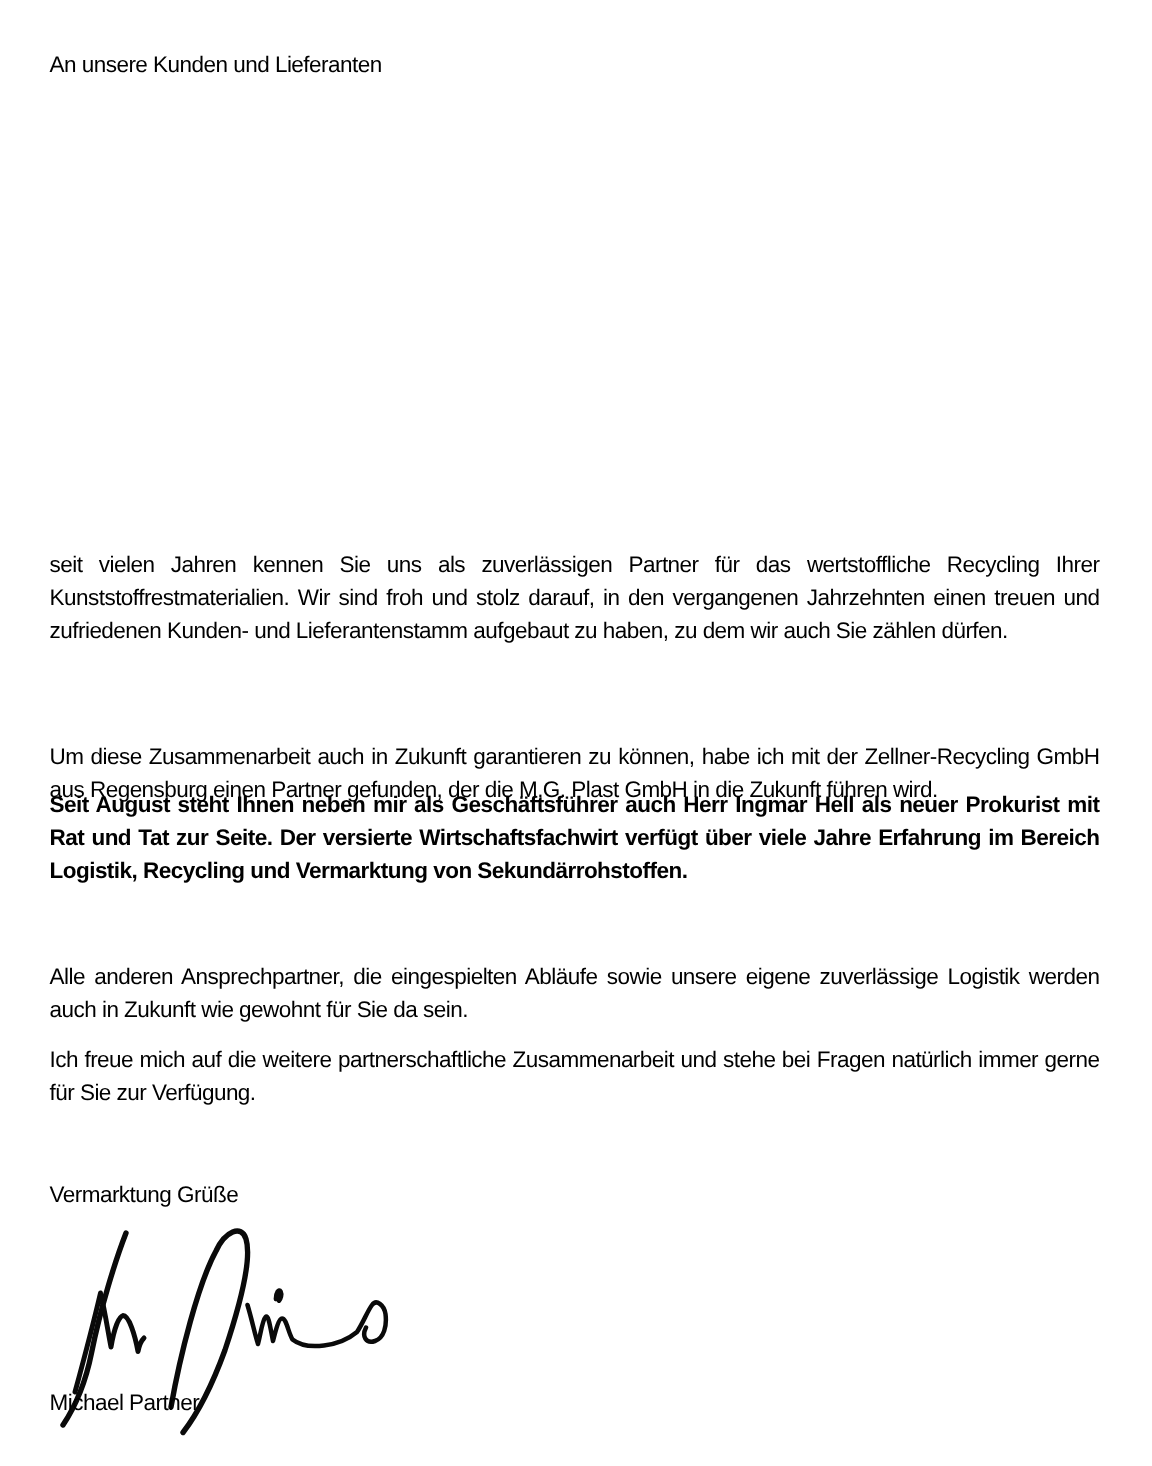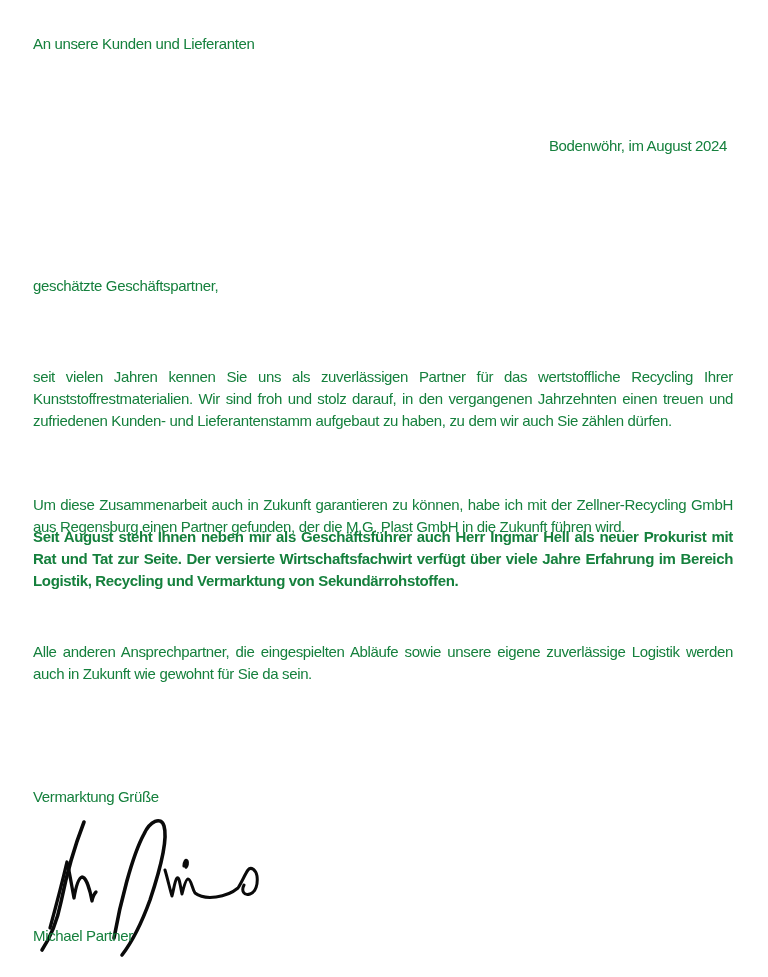--- a/index.html
+++ b/index.html
@@ -10,21 +10,21 @@
   .page {
     position: relative;
     width: 768px;
     height: 977px;
     background: #ffffff;
     overflow: hidden;
     font-family: "Liberation Sans", sans-serif;
     font-size: 15px;
     line-height: 22px;
     letter-spacing: -0.35px;
-    color: #15803d;
+    color: #000000;
   }
   .abs { position: absolute; }
   .recipient   { left: 33px; top: 33px; }
   .date-line   { right: 41px; top: 135px; text-align: right; }
   .headline    { left: 33px; top: 204px; font-weight: 700; }
   .salutation  { left: 33px; top: 274px; line-height: 23px; }
   .para {
     left: 33px;
     width: 700px;
     text-align: justify;
@@ -52,36 +52,35 @@
   }
   .signer { left: 33px; top: 925px; }
 </style>
 </head>
 <body>
 
 <div class="page">
 
   <div class="abs recipient">An unsere Kunden und Lieferanten</div>
 
-  <div class="abs date-line">Bodenwöhr, im August 2024</div>
 
 
   <div class="abs salutation">
-    <div>geschätzte Geschäftspartner,</div>
   </div>
 
   <div class="abs para para-1">seit vielen Jahren kennen Sie uns als zuverlässigen Partner für das wertstoffliche Recycling Ihrer Kunststoffrestmaterialien. Wir sind froh und stolz darauf, in den vergangenen Jahrzehnten einen treuen und zufriedenen Kunden- und Lieferantenstamm aufgebaut zu haben, zu dem wir auch Sie zählen dürfen.</div>
 
   <div class="abs para para-2">Um diese Zusammenarbeit auch in Zukunft garantieren zu können, habe ich mit der Zellner-Recycling GmbH aus Regensburg einen Partner gefunden, der die M.G. Plast GmbH in die Zukunft führen wird.</div>
 
   <div class="abs para para-3">Seit August steht Ihnen neben mir als Geschäftsführer auch Herr Ingmar Hell als neuer Prokurist mit Rat und Tat zur Seite. Der versierte Wirtschaftsfachwirt verfügt über viele Jahre Erfahrung im Bereich Logistik, Recycling und Vermarktung von Sekundärrohstoffen.</div>
 
 
   <div class="abs para para-5">Alle anderen Ansprechpartner, die eingespielten Abläufe sowie unsere eigene zuverlässige Logistik werden auch in Zukunft wie gewohnt für Sie da sein.</div>
 
+  <div class="abs para para-6">Ich freue mich auf die weitere partnerschaftliche Zusammenarbeit und stehe bei Fragen natürlich immer gerne für Sie zur Verfügung.</div>
 
   <div class="abs closing">Vermarktung Grüße</div>
 
   <div class="abs signature-wrap">
     <svg viewBox="0 0 245 150" xmlns="http://www.w3.org/2000/svg">
 
       <path d="M56,14 C49,32 39,64 33,94 C29,114 22,130 14,142" stroke-width="3.6"></path>
 
       <path d="M22,120 C28,98 35,71 39,54 C42,66 44,80 46,90 C48,78 51,70 54,69 C58,69 62,82 64,93 C65,88 66,86 68,84" stroke-width="3.3"></path>
 

